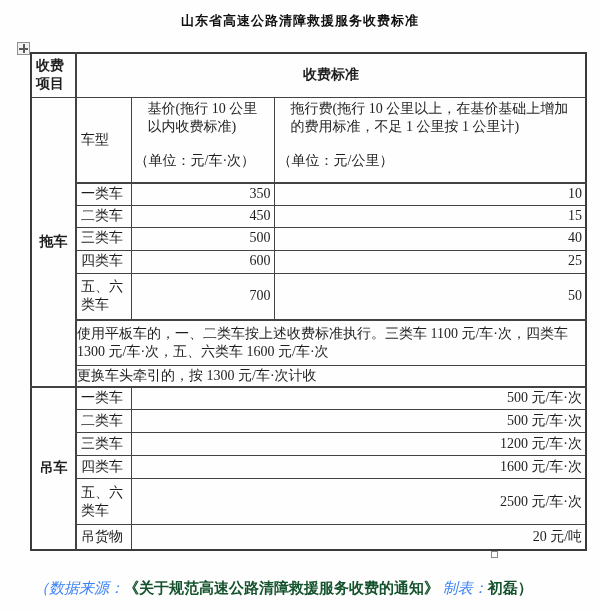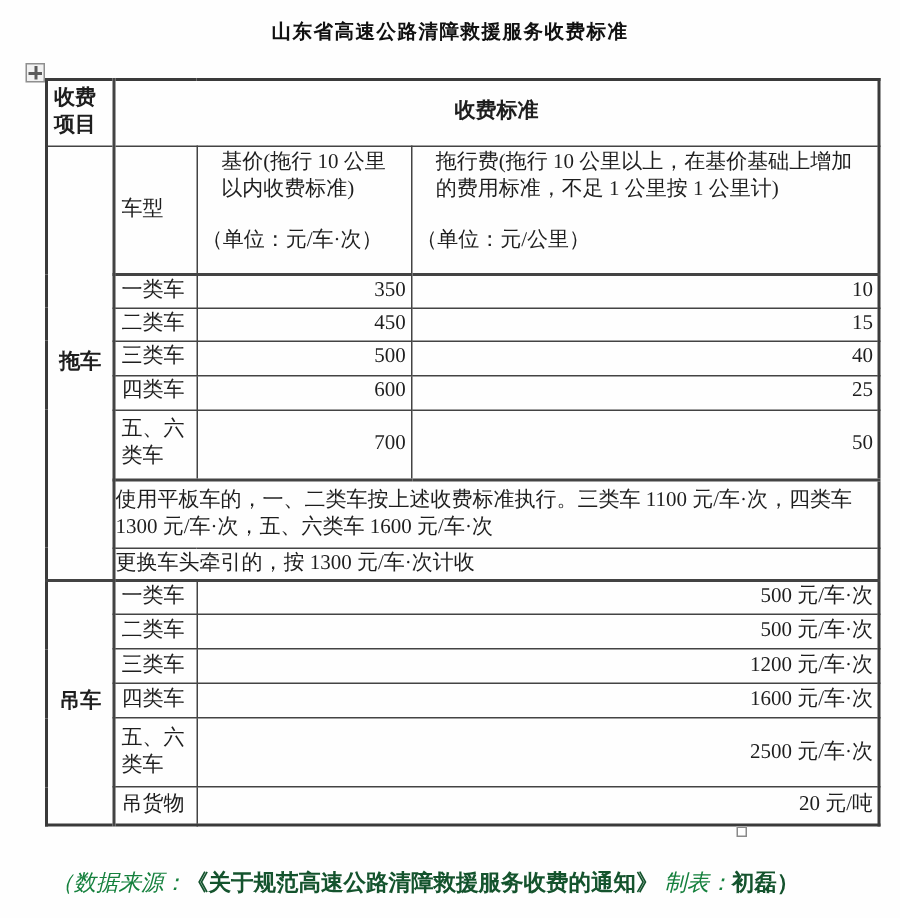--- a/index.html
+++ b/index.html
@@ -69,21 +69,21 @@
   }
   .unit{
     position:absolute;left:3px;bottom:12px;white-space:nowrap;
   }
   .note{text-align:left;padding-left:0}
   .footer{
     margin:28px 0 0 34px;
     font-size:15px;
     white-space:nowrap;
   }
-  .kai{font-style:italic;color:#15803d;}
+  .kai{font-style:italic;color:#3b82f6;}
   .strong{
     font-weight:bold;color:#14532d;font-style:normal;
     font-family:"Liberation Sans","DejaVu Sans",sans-serif;
   }
 </style>
 </head>
 <body>
 
 <h1 class="title">山东省高速公路清障救援服务收费标准</h1>
 

